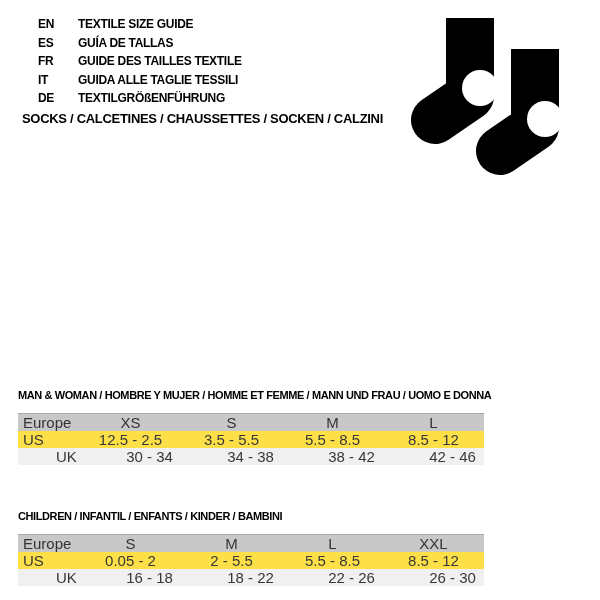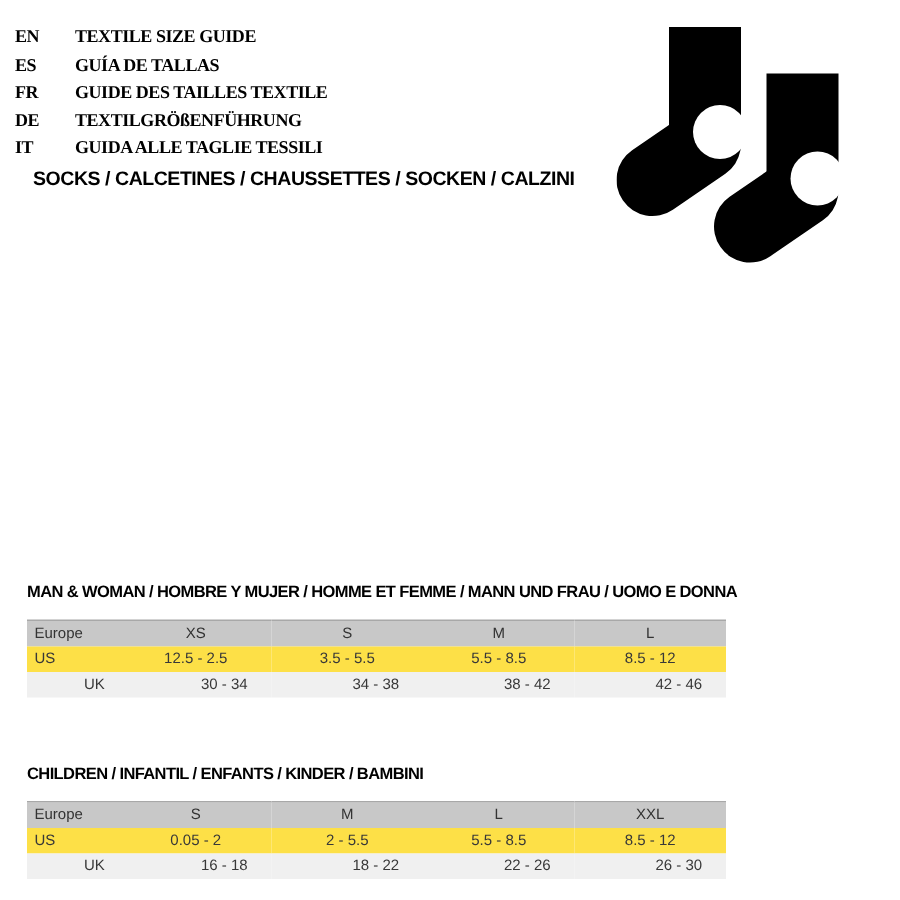--- a/index.html
+++ b/index.html
@@ -10,23 +10,22 @@
     height: 600px;
     background: #ffffff;
     overflow: hidden;
     font-family: "Liberation Sans", sans-serif;
     color: #000000;
   }
 
   
   .lang-list {
     position: absolute;
-    left: 10px;
+    left: 38px;
     top: 15px;
-    font-family: Liberation Serif, serif;
   }
   .lang-row {
     display: flex;
     font-weight: bold;
     font-size: 12px;
     line-height: 18.6px;
     letter-spacing: -0.3px;
     white-space: nowrap;
   }
   .lang-code { width: 40px; }
@@ -65,21 +64,21 @@
     letter-spacing: -0.4px;
     line-height: 15px;
     margin-bottom: 10px;
     white-space: nowrap;
     color: #000000;
   }
   table.size-table {
     width: 466px;
     border-collapse: collapse;
     table-layout: fixed;
-    font-size: 10px;
+    font-size: 15px;
     color: #383838;
   }
   table.size-table col.c-label { width: 62px; }
   table.size-table col.c-size  { width: 101px; }
   table.size-table th {
     background: #c8c8c8;
     border-top: 1px solid #a8a8a8;
     height: 17px;
     font-weight: normal;
     text-align: center;
@@ -111,26 +110,26 @@
     </div>
     <div class="lang-row">
       <span class="lang-code">ES</span>
       <span class="lang-label">GUÍA DE TALLAS</span>
     </div>
     <div class="lang-row">
       <span class="lang-code">FR</span>
       <span class="lang-label">GUIDE DES TAILLES TEXTILE</span>
     </div>
     <div class="lang-row">
+      <span class="lang-code">IT</span>
+      <span class="lang-label">GUIDA ALLE TAGLIE TESSILI</span>
+    </div>
+    <div class="lang-row">
       <span class="lang-code">DE</span>
       <span class="lang-label">TEXTILGRÖßENFÜHRUNG</span>
-    </div>
-    <div class="lang-row">
-      <span class="lang-code">IT</span>
-      <span class="lang-label">GUIDA ALLE TAGLIE TESSILI</span>
     </div>
   </div>
 
   <div class="category-line">SOCKS / CALCETINES / CHAUSSETTES / SOCKEN / CALZINI</div>
 
   <div class="socks-wrap">
     <svg width="153" height="158" viewBox="0 0 153 158" xmlns="http://www.w3.org/2000/svg">
       <g>
         <line x1="59" y1="0" x2="59" y2="72" stroke="#000000" stroke-width="48"></line>
         <line x1="59" y1="78" x2="24" y2="102" stroke="#000000" stroke-width="48" stroke-linecap="round"></line>

